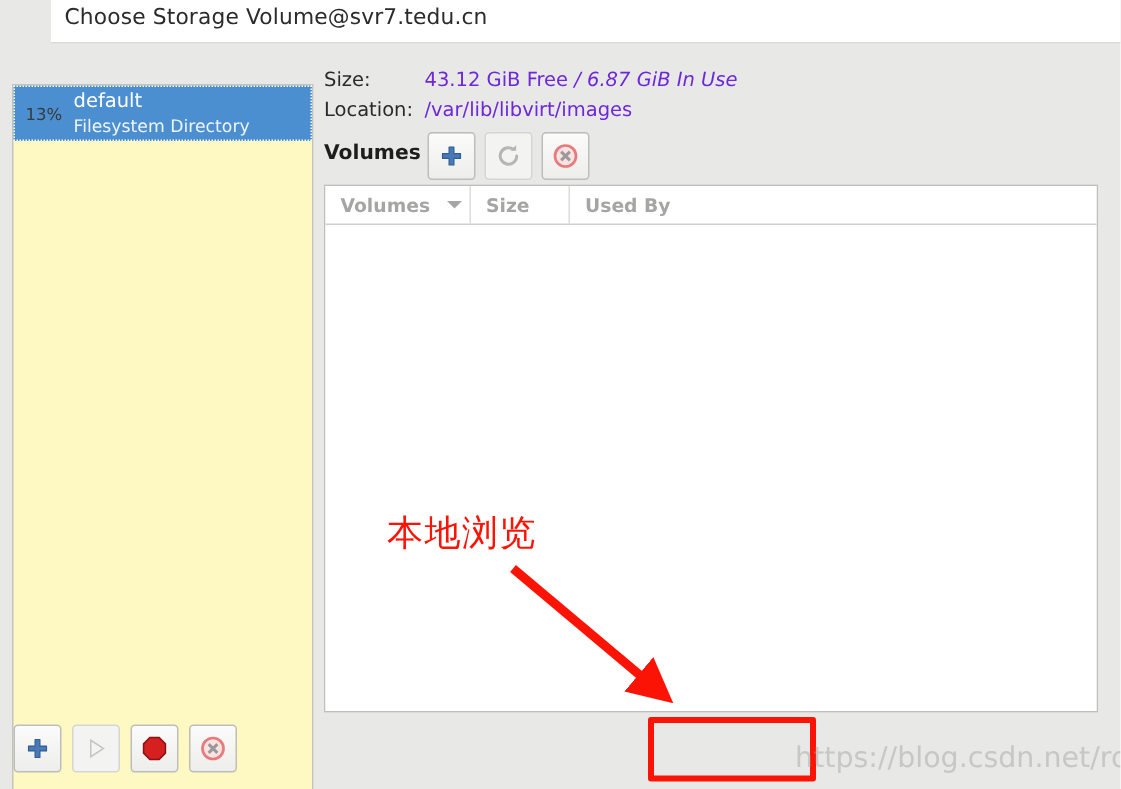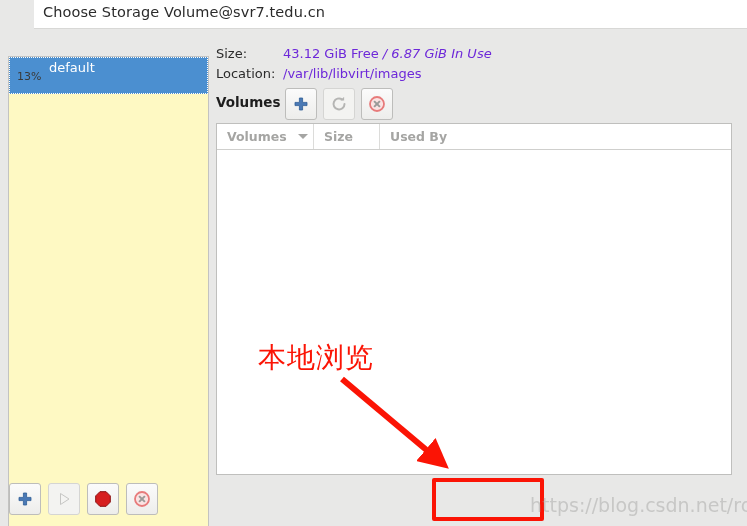--- a/index.html
+++ b/index.html
@@ -170,21 +170,21 @@
   .dbtn.disabled {
     background: #f1f1ef;
     border-color: #dcdcda;
     color: #b0b0ae;
     cursor: default;
   }
 
   
   .annot-text {
     position: absolute; left: 258px; top: 339px;
-    font-size: 28px;
+    font-size: 24px;
     color: #fb1405;
     font-family: "DejaVu Sans", "Liberation Sans", sans-serif;
     white-space: nowrap;
     letter-spacing: 1px;
   }
   .annot-arrow {
     position: absolute; left: 330px; top: 370px;
     pointer-events: none;
   }
   .annot-box {
@@ -217,20 +217,21 @@
           <line x1="16" y1="2" x2="2" y2="16" stroke="#222" stroke-width="1.6"></line>
         </svg>
       </span>
     </div>
   </div>
 
   <div class="pool-list">
     <div class="pool-row">
       <span class="pool-pct">13%</span>
       <span class="pool-name">default</span>
+      <span class="pool-sub">Filesystem Directory</span>
     </div>
   </div>
 
   <div class="pool-toolbar">
 
     <div class="tbtn">
       <span>
         <svg width="16" height="16" viewBox="0 0 16 16">
           <path d="M6.4 2 H9.6 V6.4 H14 V9.6 H9.6 V14 H6.4 V9.6 H2 V6.4 H6.4 Z" fill="#4a79b5" stroke="#2f5d96" stroke-width="0.8" stroke-linejoin="round"></path>
         </svg>

